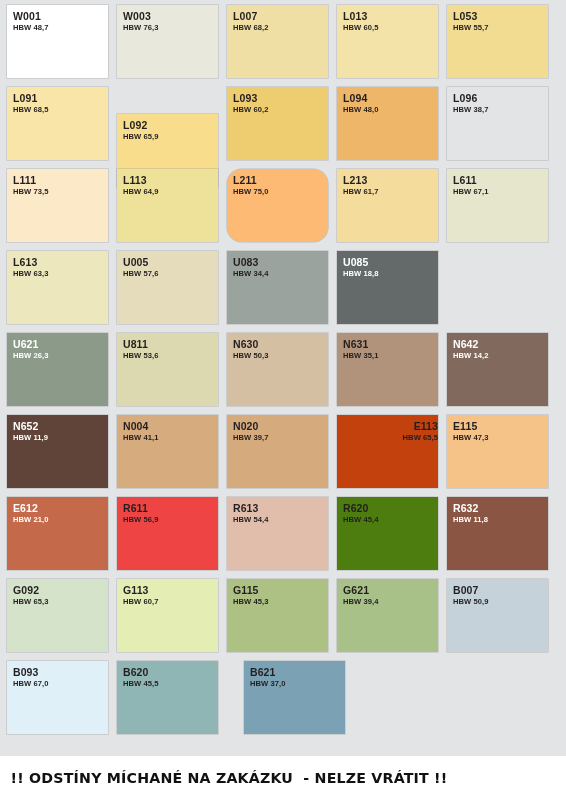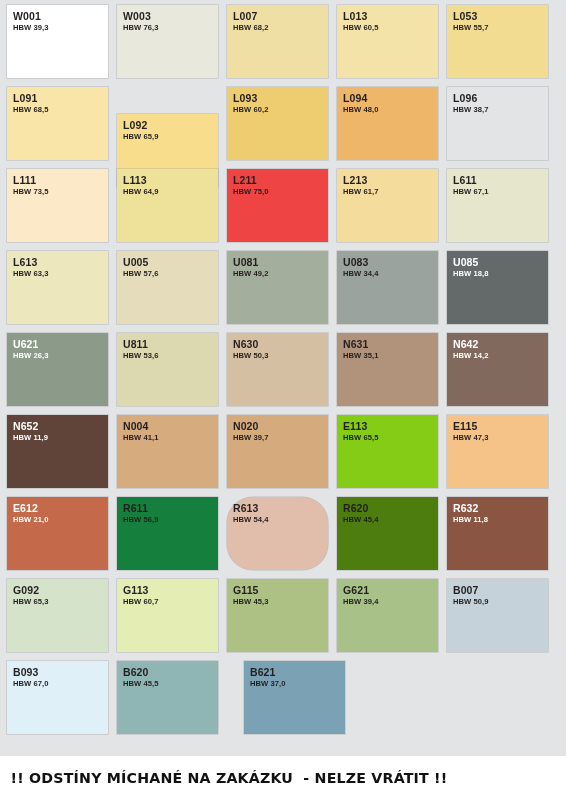--- a/index.html
+++ b/index.html
@@ -82,21 +82,21 @@
 </style>
 </head>
 <body>
 
 <div id="page">
 
   <div id="swatch-panel">
       <div class="swatch-row">
         <div class="swatch light" style="background: rgb(255, 255, 255);">
           <div class="code">W001</div>
-          <div class="hbw">HBW 39,3</div>
+          <div class="hbw">HBW 48,7</div>
         </div>
         <div class="swatch light" style="background: rgb(232, 232, 220);">
           <div class="code">W003</div>
           <div class="hbw">HBW 76,3</div>
         </div>
         <div class="swatch light" style="background: rgb(240, 223, 164);">
           <div class="code">L007</div>
           <div class="hbw">HBW 68,2</div>
         </div>
         <div class="swatch light" style="background: rgb(244, 227, 168);">
@@ -132,21 +132,21 @@
       </div>
       <div class="swatch-row">
         <div class="swatch light" style="background: rgb(251, 233, 200);">
           <div class="code">L111</div>
           <div class="hbw">HBW 73,5</div>
         </div>
         <div class="swatch light" style="background: rgb(238, 226, 154);">
           <div class="code">L113</div>
           <div class="hbw">HBW 64,9</div>
         </div>
-        <div class="swatch light" style="background: #ef4444;">
+        <div class="swatch light" style="background: #fdba74; border-radius: 15px;">
           <div class="code">L211</div>
           <div class="hbw">HBW 75,0</div>
         </div>
         <div class="swatch light" style="background: rgb(244, 220, 156);">
           <div class="code">L213</div>
           <div class="hbw">HBW 61,7</div>
         </div>
         <div class="swatch light" style="background: rgb(230, 230, 204);">
           <div class="code">L611</div>
           <div class="hbw">HBW 67,1</div>
@@ -154,24 +154,20 @@
       </div>
       <div class="swatch-row">
         <div class="swatch light" style="background: rgb(236, 231, 188);">
           <div class="code">L613</div>
           <div class="hbw">HBW 63,3</div>
         </div>
         <div class="swatch light" style="background: rgb(229, 220, 187);">
           <div class="code">U005</div>
           <div class="hbw">HBW 57,6</div>
         </div>
-        <div class="swatch light" style="background: rgb(164, 174, 156);">
-          <div class="code">U081</div>
-          <div class="hbw">HBW 49,2</div>
-        </div>
         <div class="swatch light" style="background: rgb(155, 163, 158);">
           <div class="code">U083</div>
           <div class="hbw">HBW 34,4</div>
         </div>
         <div class="swatch dark" style="background: rgb(100, 105, 106);">
           <div class="code">U085</div>
           <div class="hbw">HBW 18,8</div>
         </div>
       </div>
       <div class="swatch-row">
@@ -202,39 +198,39 @@
           <div class="hbw">HBW 11,9</div>
         </div>
         <div class="swatch light" style="background: rgb(214, 171, 125);">
           <div class="code">N004</div>
           <div class="hbw">HBW 41,1</div>
         </div>
         <div class="swatch light" style="background: rgb(213, 171, 125);">
           <div class="code">N020</div>
           <div class="hbw">HBW 39,7</div>
         </div>
-        <div class="swatch light" style="background: #84cc16;">
+        <div class="swatch light" style="background: #c2410c; text-align: right;">
           <div class="code">E113</div>
           <div class="hbw">HBW 65,5</div>
         </div>
         <div class="swatch light" style="background: rgb(245, 194, 135);">
           <div class="code">E115</div>
           <div class="hbw">HBW 47,3</div>
         </div>
       </div>
       <div class="swatch-row">
         <div class="swatch dark" style="background: rgb(196, 105, 74);">
           <div class="code">E612</div>
           <div class="hbw">HBW 21,0</div>
         </div>
-        <div class="swatch light" style="background: #15803d;">
+        <div class="swatch light" style="background: #ef4444;">
           <div class="code">R611</div>
           <div class="hbw">HBW 56,9</div>
         </div>
-        <div class="swatch light" style="background: rgb(224, 190, 171); border-radius: 26px;">
+        <div class="swatch light" style="background: rgb(224, 190, 171);">
           <div class="code">R613</div>
           <div class="hbw">HBW 54,4</div>
         </div>
         <div class="swatch light" style="background: #4d7c0f;">
           <div class="code">R620</div>
           <div class="hbw">HBW 45,4</div>
         </div>
         <div class="swatch dark" style="background: rgb(138, 85, 66);">
           <div class="code">R632</div>
           <div class="hbw">HBW 11,8</div>

